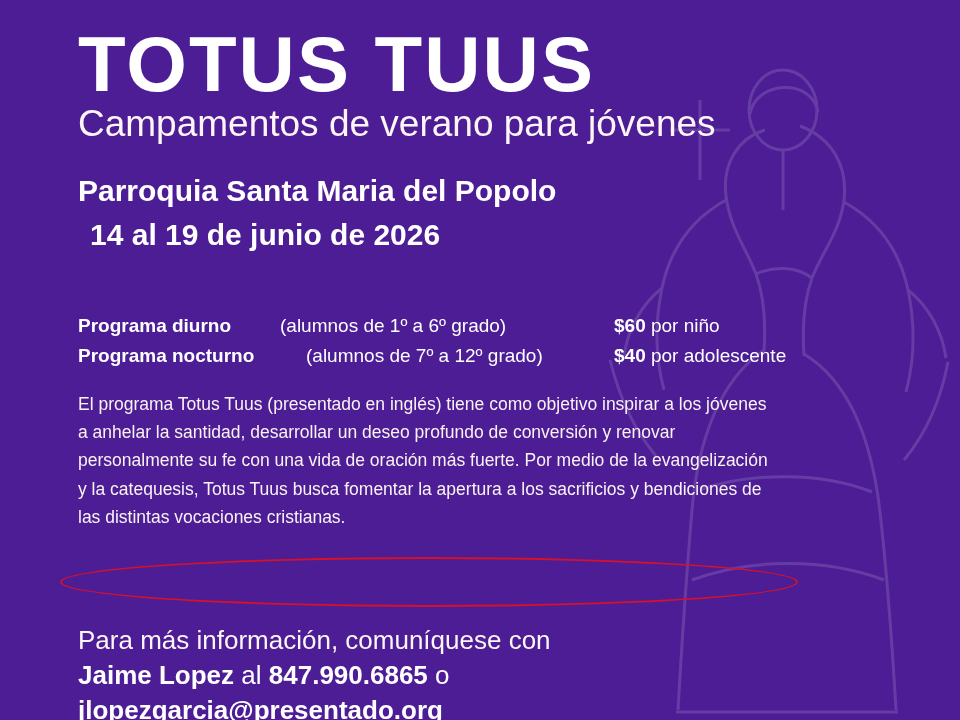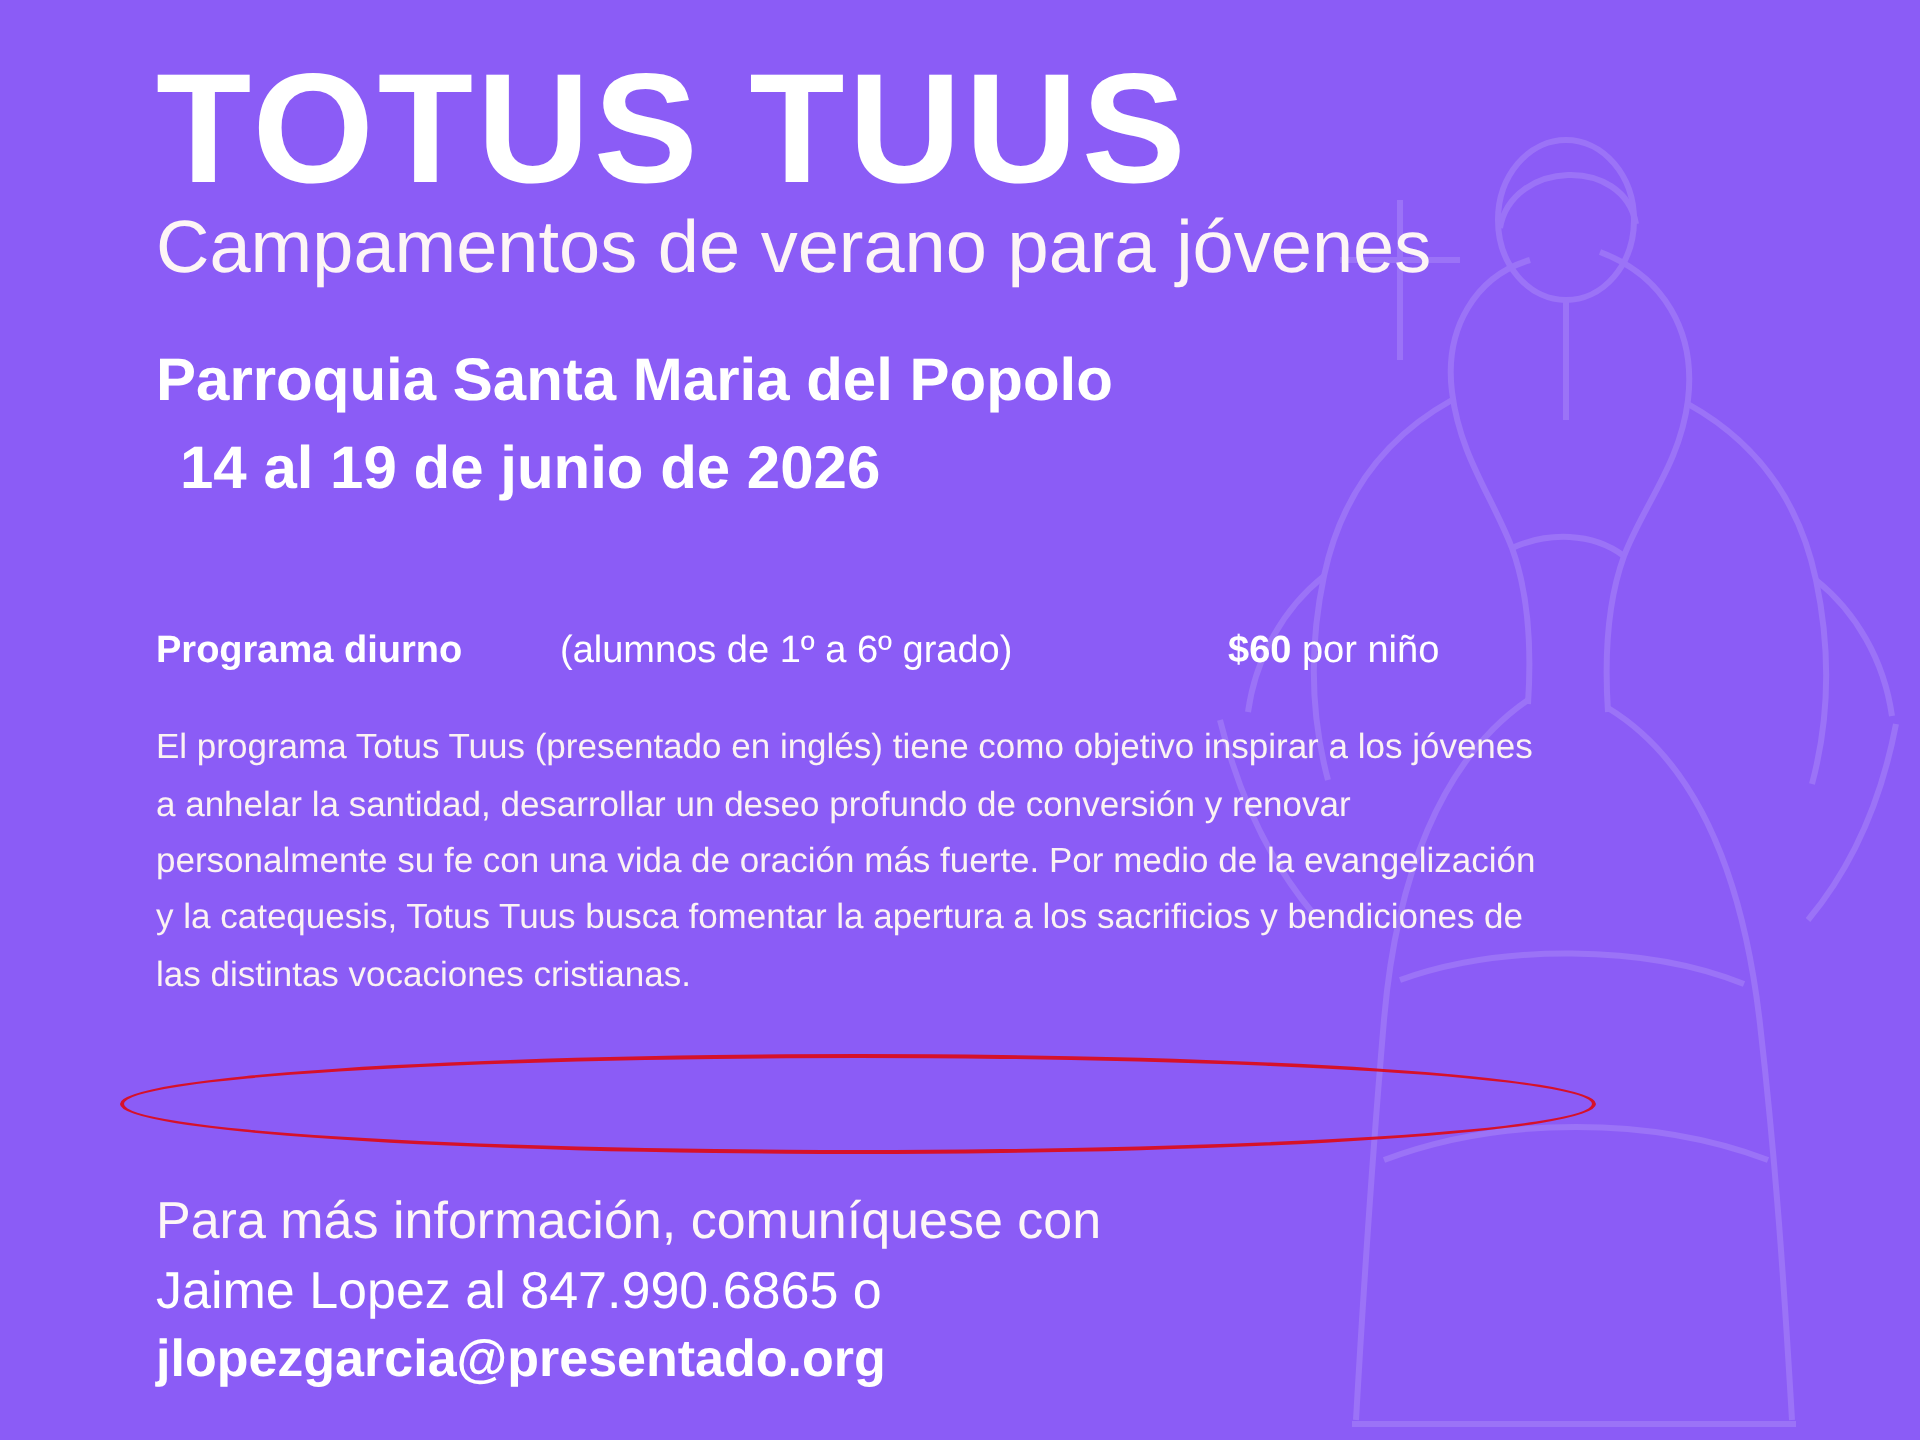--- a/index.html
+++ b/index.html
@@ -10,21 +10,21 @@
     width: 960px;
     height: 720px;
     overflow: hidden;
     font-family: "Liberation Sans", sans-serif;
     background: #a8405a;
   }
   .poster {
     position: relative;
     width: 960px;
     height: 720px;
-    background: #8b5cf6;
+    background: #4c1d95;
     overflow: hidden;
   }
   
   .watermark {
     position: absolute;
     right: -10px;
     top: 60px;
     width: 420px;
     height: 660px;
     opacity: 0.16;
@@ -123,21 +123,21 @@
   .info-lead {
     font-size: 26px;
     font-weight: 300;
     margin: 16px 0 2px 0;
     color: #fdf6f7;
   }
   .contact {
     font-size: 26px;
     line-height: 1.32;
   }
-  .contact .b { font-weight: normal; }
+  .contact .b { font-weight: bold; }
   .contact .n { font-weight: 400; }
   .email {
     font-size: 26px;
     font-weight: bold;
     line-height: 1.32;
     word-break: break-all;
   }
 </style>
 </head>
 <body>
@@ -172,20 +172,23 @@
     <h1 class="title">TOTUS TUUS</h1>
     <div class="subtitle">Campamentos de verano para jóvenes</div>
 
     <div class="parish">Parroquia Santa Maria del Popolo</div>
     <div class="dates">14 al 19 de junio de 2026</div>
 
     <div class="program-row row1">
       <span class="b prog-name">Programa diurno</span><span class="n prog-grades">(alumnos de 1º a 6º grado)</span><span class="b prog-price">$60</span>&nbsp;<span class="n">por niño</span>
     </div>
 
+    <div class="program-row row2">
+      <span class="b prog-name">Programa nocturno</span><span class="n prog-grades">(alumnos de 7º a 12º grado)</span><span class="b prog-price">$40</span>&nbsp;<span class="n">por adolescente</span>
+    </div>
 
     <p class="paragraph">El programa Totus Tuus (presentado en inglés) tiene como objetivo inspirar a los jóvenes a anhelar la santidad, desarrollar un deseo profundo de conversión y renovar personalmente su fe con una vida de oración más fuerte. Por medio de la evangelización y la catequesis, Totus Tuus busca fomentar la apertura a los sacrificios y bendiciones de las distintas vocaciones cristianas.</p>
 
     <div class="deadline-wrap">
       <div class="ellipse"></div>
     </div>
 
     <div class="info-lead">Para más información, comuníquese con</div>
 
     <div class="contact">

